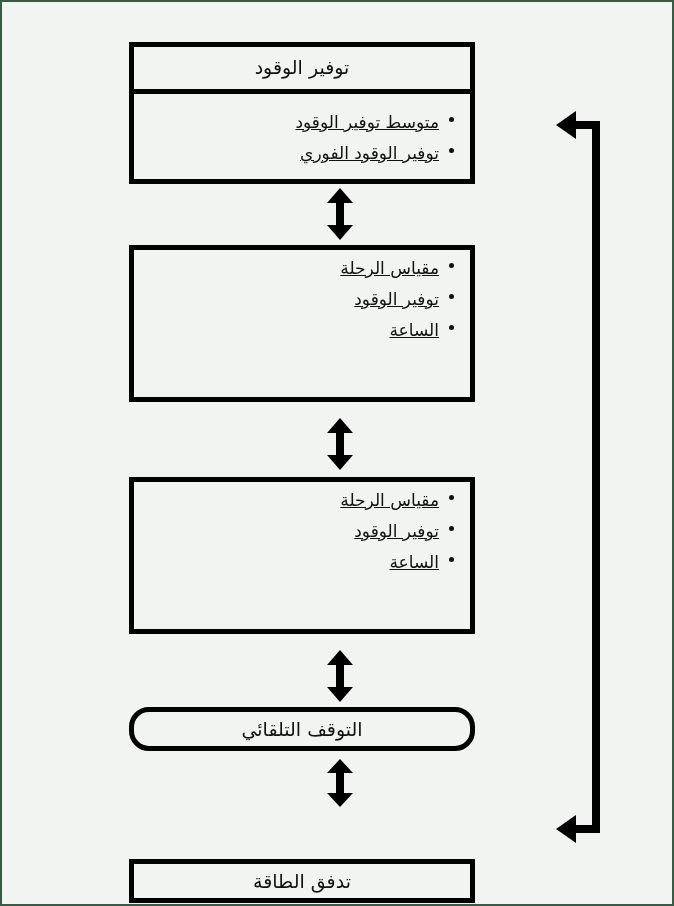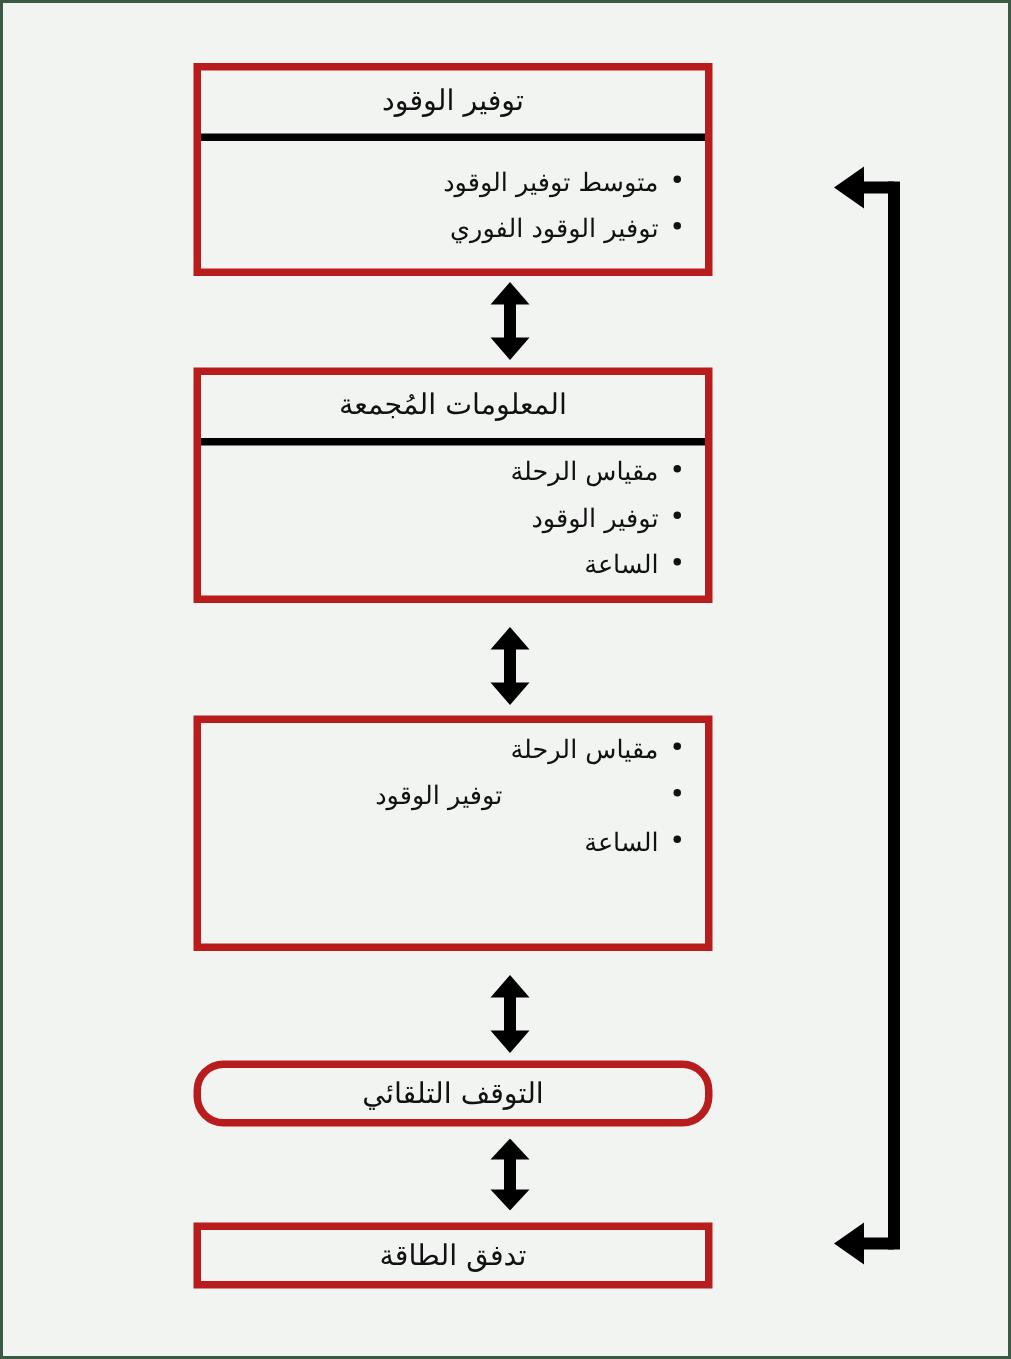--- a/index.html
+++ b/index.html
@@ -18,21 +18,21 @@
     border: 2px solid #3a5a46;
     overflow: hidden;
     font-family: "DejaVu Sans", "Liberation Sans", sans-serif;
   }
 
   
   .node {
     position: absolute;
     box-sizing: border-box;
     background: #f2f4f2;
-    border: 5px solid #b91c1c;
+    border: 5px solid #000000;
     left: 127px;
     width: 346px;
   }
 
   .node-header {
     box-sizing: border-box;
     text-align: center;
     color: #111111;
     font-size: 19px;
     line-height: 1;
@@ -61,20 +61,21 @@
   .bullets li {
     position: relative;
     direction: rtl;
     unicode-bidi: isolate;
     text-align: right;
     color: #111111;
     font-size: 17px;
     line-height: 1;
     padding: 0 19px 0 0;
     margin: 0 0 14px 0;
+    text-decoration: underline;
   }
 
   .bullets li:last-child {
     margin-bottom: 2px;
     text-align: right;
   }
 
   .bullets li::before {
     content: "";
     position: absolute;
@@ -83,21 +84,21 @@
     width: 5px;
     height: 5px;
     background: #111111;
     border-radius: 50%;
   }
 
   
   .bullets li.artifact {
     direction: ltr;
     unicode-bidi: bidi-override;
-    text-align: center;
+    text-align: right;
   }
 
   
   .connector {
     position: absolute;
     left: 322px;
     width: 32px;
   }
 
   .connector svg { display: block; }
@@ -130,21 +131,20 @@
 
   <div class="connector" style="top:186px; height:52px;">
     <svg width="32" height="52" viewBox="0 0 32 52" aria-hidden="true">
       <rect x="12" y="10" width="8" height="32" fill="#000000"></rect>
       <polygon points="16,0 29,15 3,15" fill="#000000"></polygon>
       <polygon points="16,52 29,37 3,37" fill="#000000"></polygon>
     </svg>
   </div>
 
   <div class="node split" id="node-1" style="top:243px; height:157px;">
-    <div class="node-header">المعلومات المُجمعة</div>
     <div class="node-body">
       <ul class="bullets">
         <li>مقياس الرحلة</li>
         <li>توفير الوقود</li>
         <li>الساعة</li>
       </ul>
     </div>
   </div>
 
   <div class="connector" style="top:416px; height:52px;">
@@ -178,21 +178,21 @@
   </div>
 
   <div class="connector" style="top:757px; height:48px;">
     <svg width="32" height="48" viewBox="0 0 32 48" aria-hidden="true">
       <rect x="12" y="9" width="8" height="30" fill="#000000"></rect>
       <polygon points="16,0 29,14 3,14" fill="#000000"></polygon>
       <polygon points="16,48 29,34 3,34" fill="#000000"></polygon>
     </svg>
   </div>
 
-  <div class="node" id="node-4" style="top:813px; height:44px;">
+  <div class="node" id="node-4" style="top:857px; height:44px;">
     <div class="node-header" style="padding:8px 6px 9px 6px;">تدفق الطاقة</div>
   </div>
 
   <div class="feedback-loop">
     <svg width="64" height="742" viewBox="0 0 64 742" aria-hidden="true">
 
       <rect x="42" y="15" width="8" height="712" fill="#000000"></rect>
 
       <rect x="22" y="15" width="24" height="8" fill="#000000"></rect>
 

